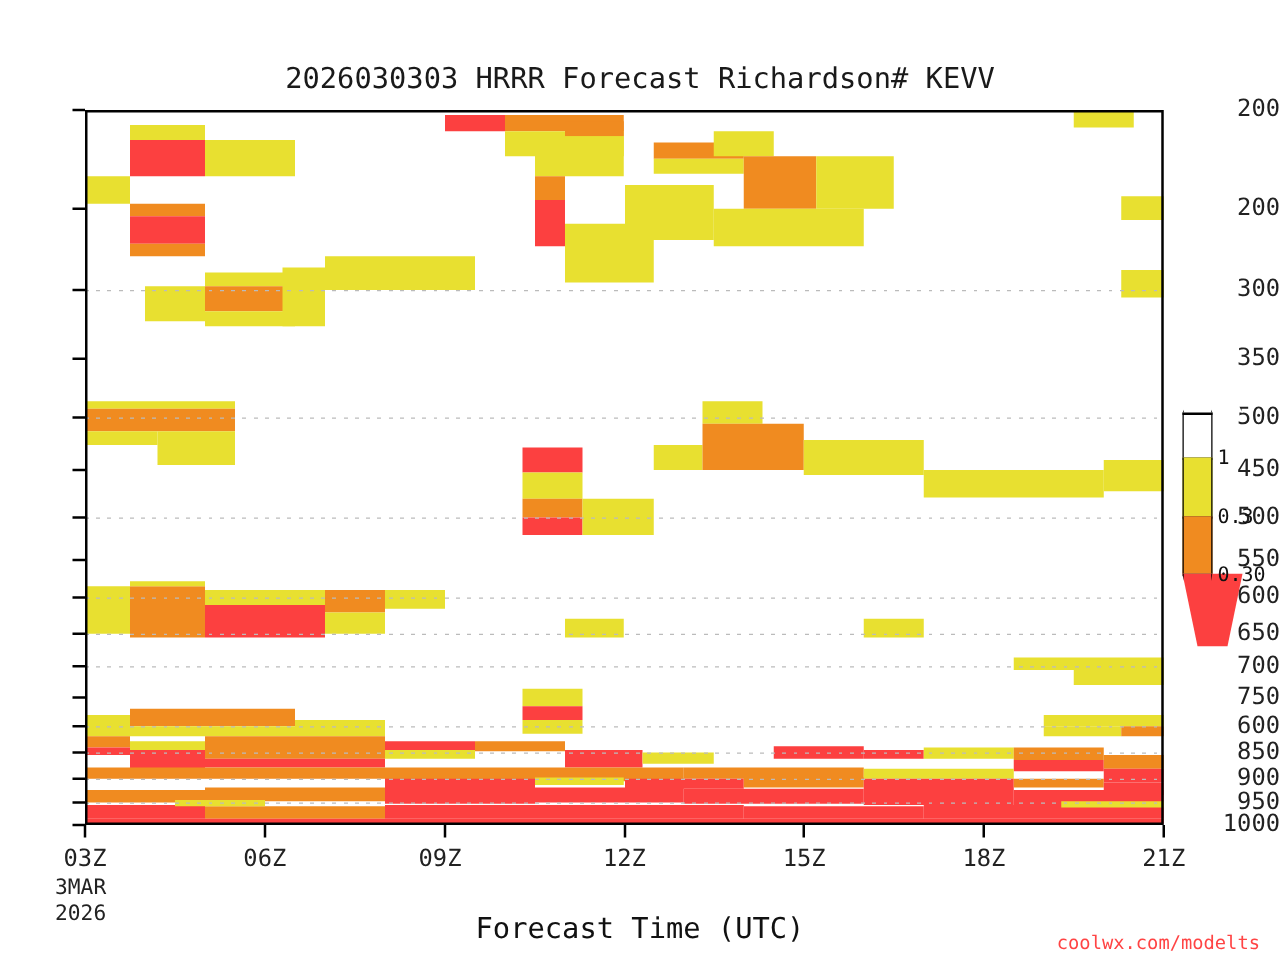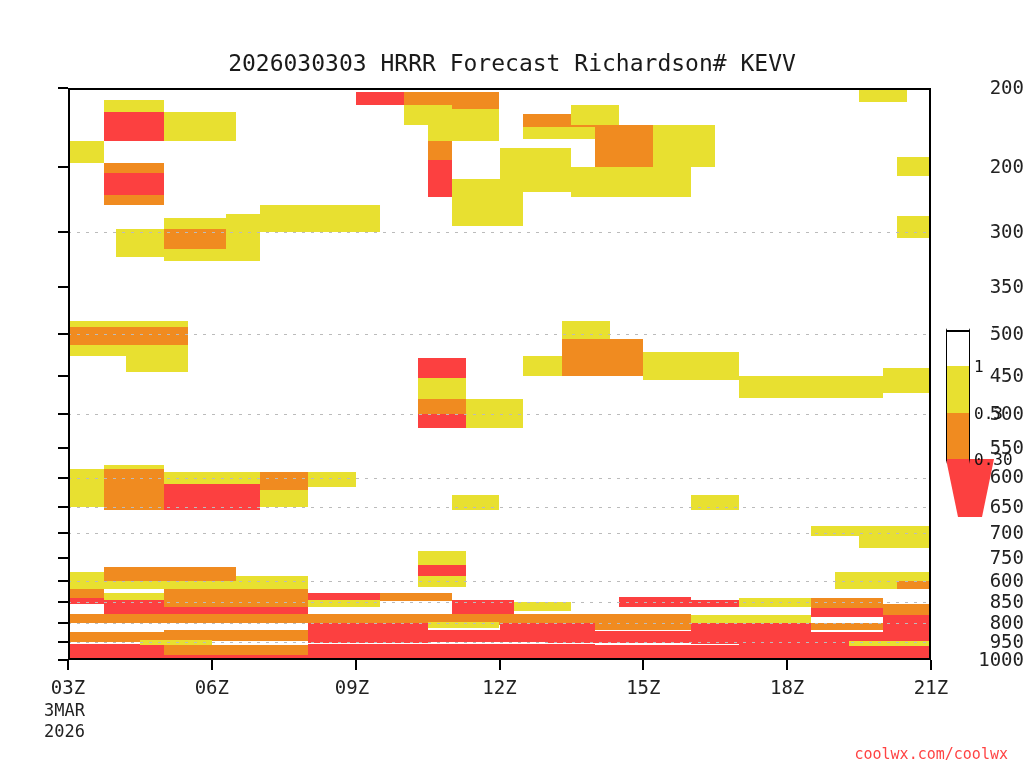--- a/index.html
+++ b/index.html
@@ -206,21 +206,21 @@
       <div class="ylab" style="top: 496.898px;">650</div>
       <div class="ytick" style="top: 532.236px;"></div>
       <div class="ylab" style="top: 523.236px;">700</div>
       <div class="ytick" style="top: 556.757px;"></div>
       <div class="ylab" style="top: 547.757px;">750</div>
       <div class="ytick" style="top: 579.694px;"></div>
       <div class="ylab" style="top: 570.694px;">600</div>
       <div class="ytick" style="top: 601.24px;"></div>
       <div class="ylab" style="top: 592.24px;">850</div>
       <div class="ytick" style="top: 621.554px;"></div>
-      <div class="ylab" style="top: 612.554px;">800</div>
+      <div class="ylab" style="top: 612.554px;">900</div>
       <div class="ytick" style="top: 640.77px;"></div>
       <div class="ylab" style="top: 631.77px; text-align: right;">950</div>
       <div class="ytick" style="top: 659px;"></div>
       <div class="ylab" style="top: 650px;">1000</div>
       <div class="xtick" style="left: 67px;"></div>
       <div class="xlab" style="left: 68px;">03Z</div>
       <div class="xtick" style="left: 210.833px;"></div>
       <div class="xlab" style="left: 211.833px;">06Z</div>
       <div class="xtick" style="left: 354.667px;"></div>
       <div class="xlab" style="left: 352px;">09Z</div>
@@ -229,21 +229,22 @@
       <div class="xtick" style="left: 642.333px;"></div>
       <div class="xlab" style="left: 643.333px;">15Z</div>
       <div class="xtick" style="left: 786.167px;"></div>
       <div class="xlab" style="left: 787.167px;">18Z</div>
       <div class="xtick" style="left: 930px;"></div>
       <div class="xlab" style="left: 931px;">21Z</div>
     </div>
 
   <div id="datestamp">3MAR
 2026</div>
-  <div id="watermark">coolwx.com/coolwx</div>
+  <div id="xaxis-title">Forecast Time (UTC)</div>
+  <div id="watermark">coolwx.com/modelts</div>
 
   <div id="cbar">
       <div class="carrow" style="top: -22px; border-left: 12px solid transparent; border-right: 12px solid transparent; border-bottom: 22px solid rgb(255, 255, 255);"></div>
       <div style="position: absolute; left: 0px; top: -23px; width: 24px; height: 23px; border-left: 1.5px solid rgb(0, 0, 0); border-right: 1.5px solid rgb(0, 0, 0); box-sizing: border-box; clip-path: polygon(50% 0px, 100% 100%, 0px 100%);"></div>
       <div class="cseg" style="top: 0px; height: 36px; background: rgb(255, 255, 255);"></div>
       <div style="position: absolute; left: 0px; top: 36px; width: 24px; height: 1.5px; background: rgb(0, 0, 0);"></div>
       <div class="cseg" style="top: 36px; height: 47px; background: rgb(232, 224, 48);"></div>
       <div style="position: absolute; left: 0px; top: 83px; width: 24px; height: 1.5px; background: rgb(0, 0, 0);"></div>
       <div class="cseg" style="top: 83px; height: 46px; background: rgb(240, 139, 32);"></div>
       <div style="position: absolute; left: 0px; top: 129px; width: 24px; height: 1.5px; background: rgb(0, 0, 0);"></div>

